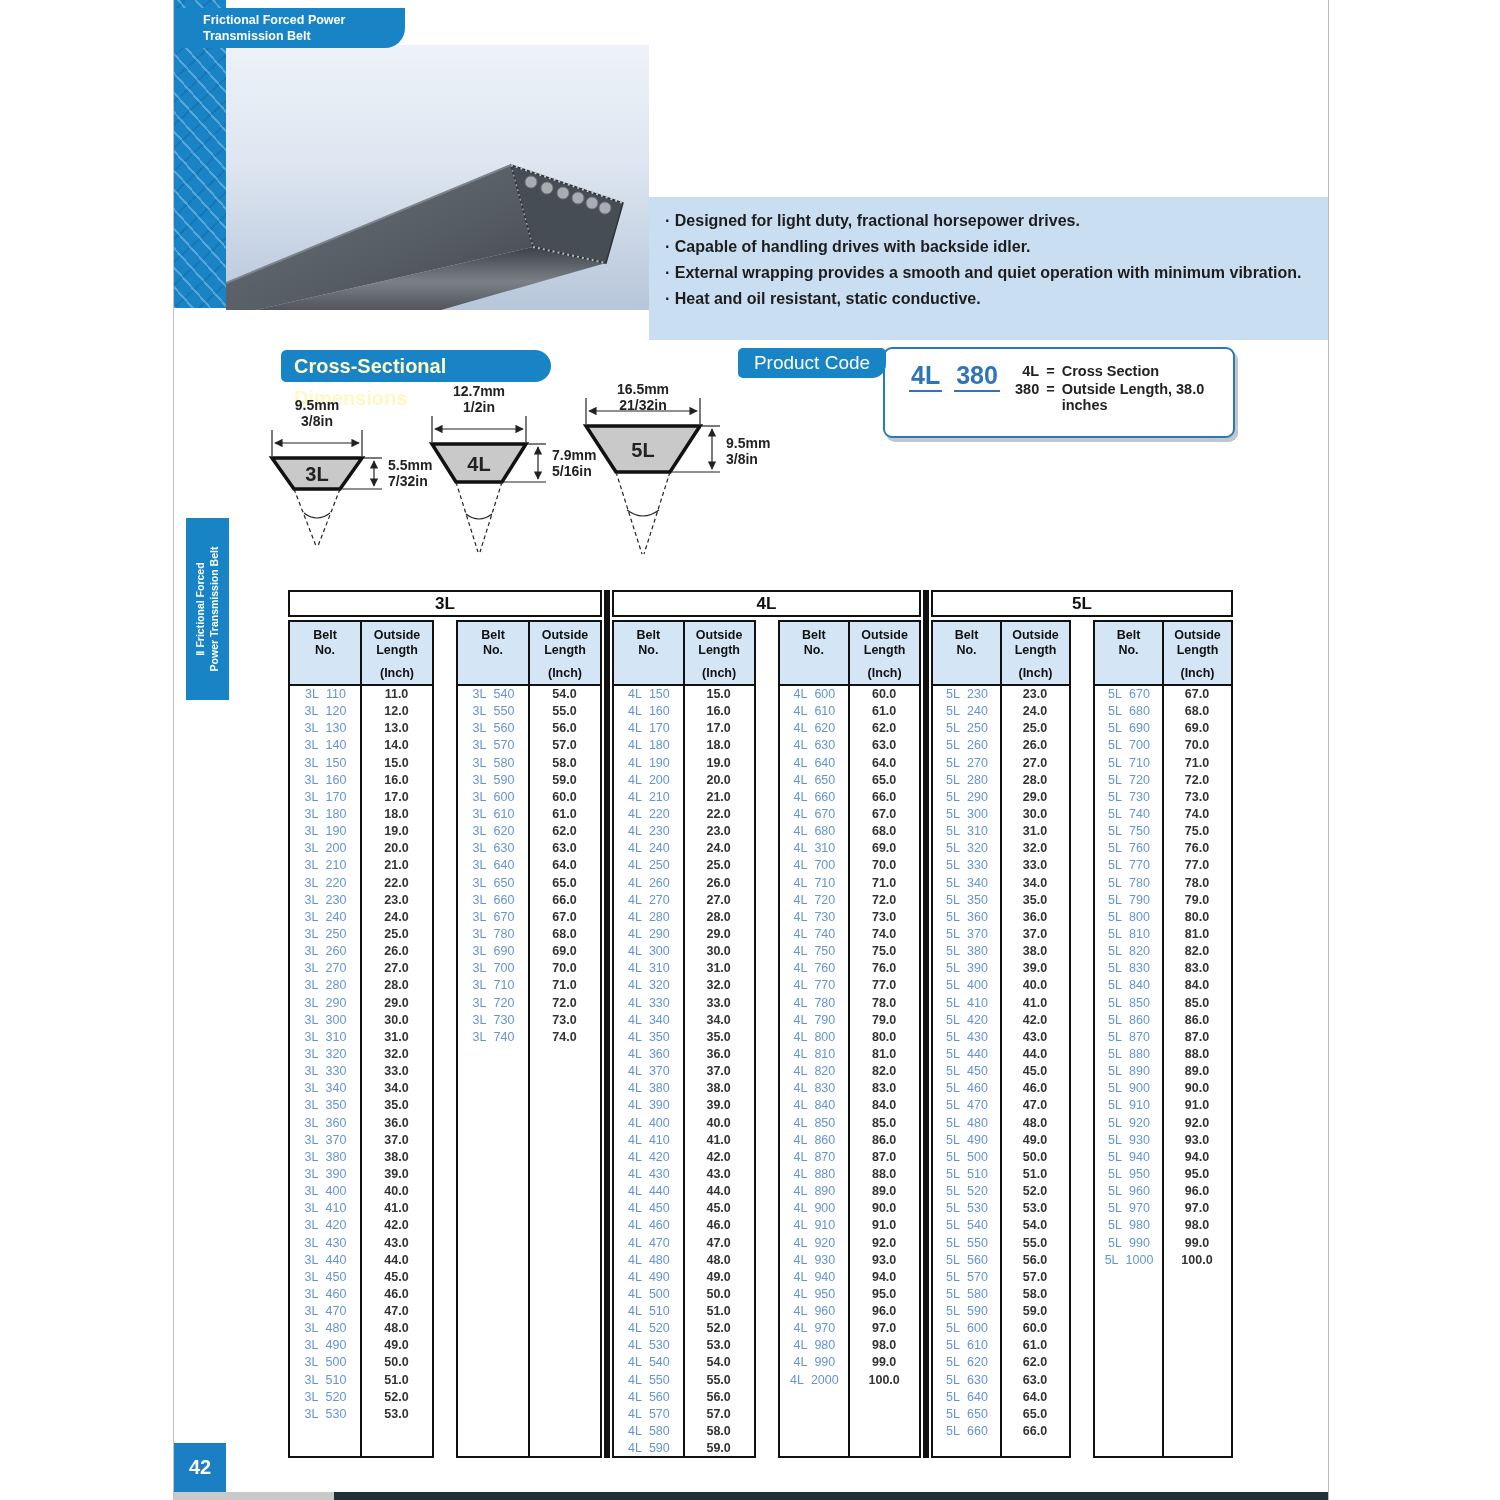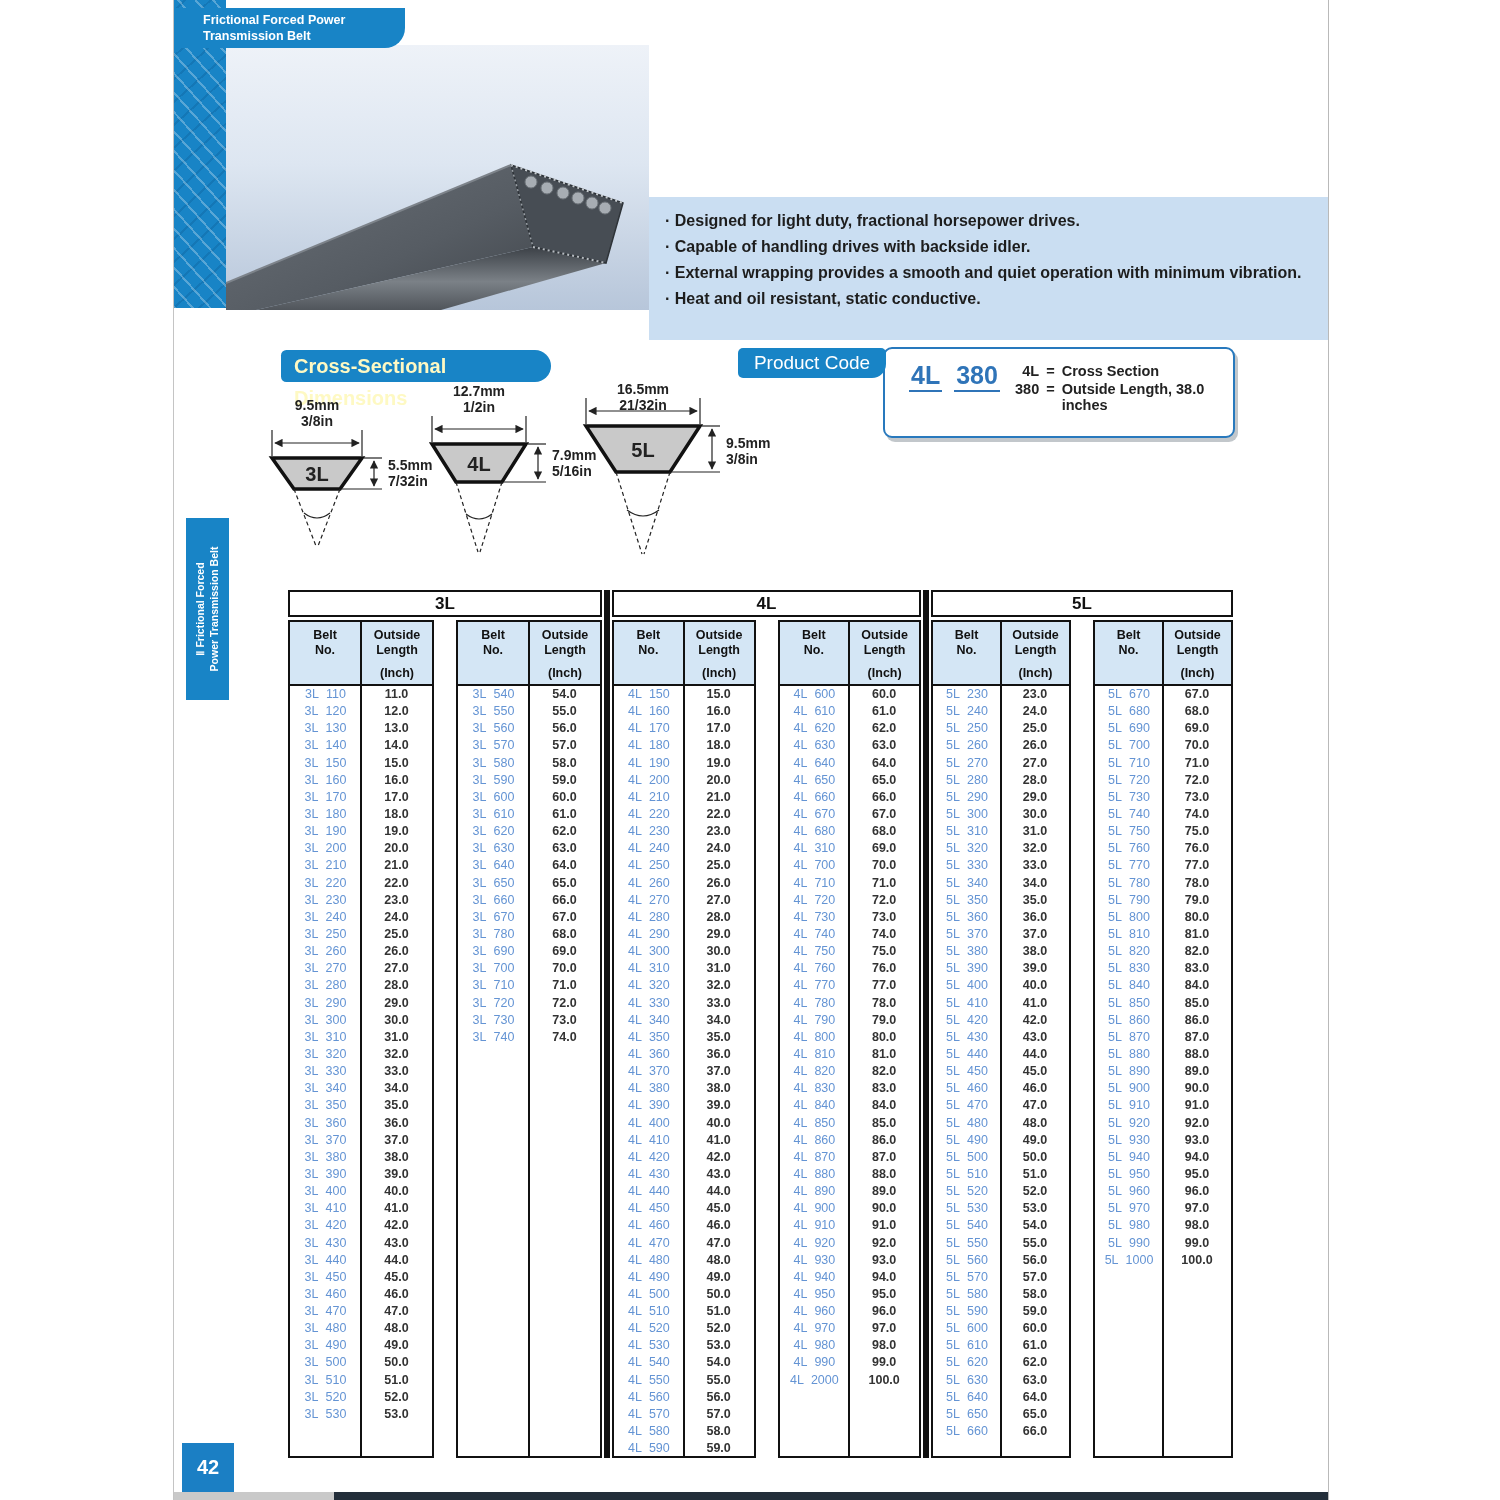--- a/index.html
+++ b/index.html
@@ -50,21 +50,21 @@
   .sub-body{flex:1;position:relative;}
   .sub-body::after{content:"";position:absolute;left:50%;margin-left:-1px;top:0;bottom:0;width:2px;background:#111;}
   .trow{display:flex;height:17.15px;font-size:12.5px;line-height:17.15px;}
   .trow span{width:50%;text-align:center;word-spacing:4px;}
   .trow .belt-no{color:#6494d4;}
   .trow .len-v{color:#333;font-weight:bold;word-spacing:0;}
   
   .side-tab{position:absolute;left:12px;top:518px;width:43px;height:182px;background:#1884c6;}
   .side-tab .rot{position:absolute;left:50%;top:50%;transform:translate(-50%,-50%) rotate(-90deg);width:182px;text-align:center;
     color:#fff;font-size:10.5px;font-weight:bold;line-height:1.3;white-space:nowrap;}
-  .page-num{position:absolute;left:8px;top:1443px;width:52px;height:49px;background:#1b7fc4;color:#fff;
+  .page-num{position:absolute;left:0;top:1443px;width:52px;height:49px;background:#1b7fc4;color:#fff;
     font-size:20px;font-weight:bold;text-align:center;line-height:49px;}
   .bar-light{position:absolute;left:0;top:1492px;width:160px;height:8px;background:#c9c9c9;}
   .bar-dark{position:absolute;left:160px;top:1492px;width:996px;height:8px;background:#232e3a;}
 </style>
 </head>
 <body>
 
 <div class="page">
 
   <div class="stripe-band"></div>

